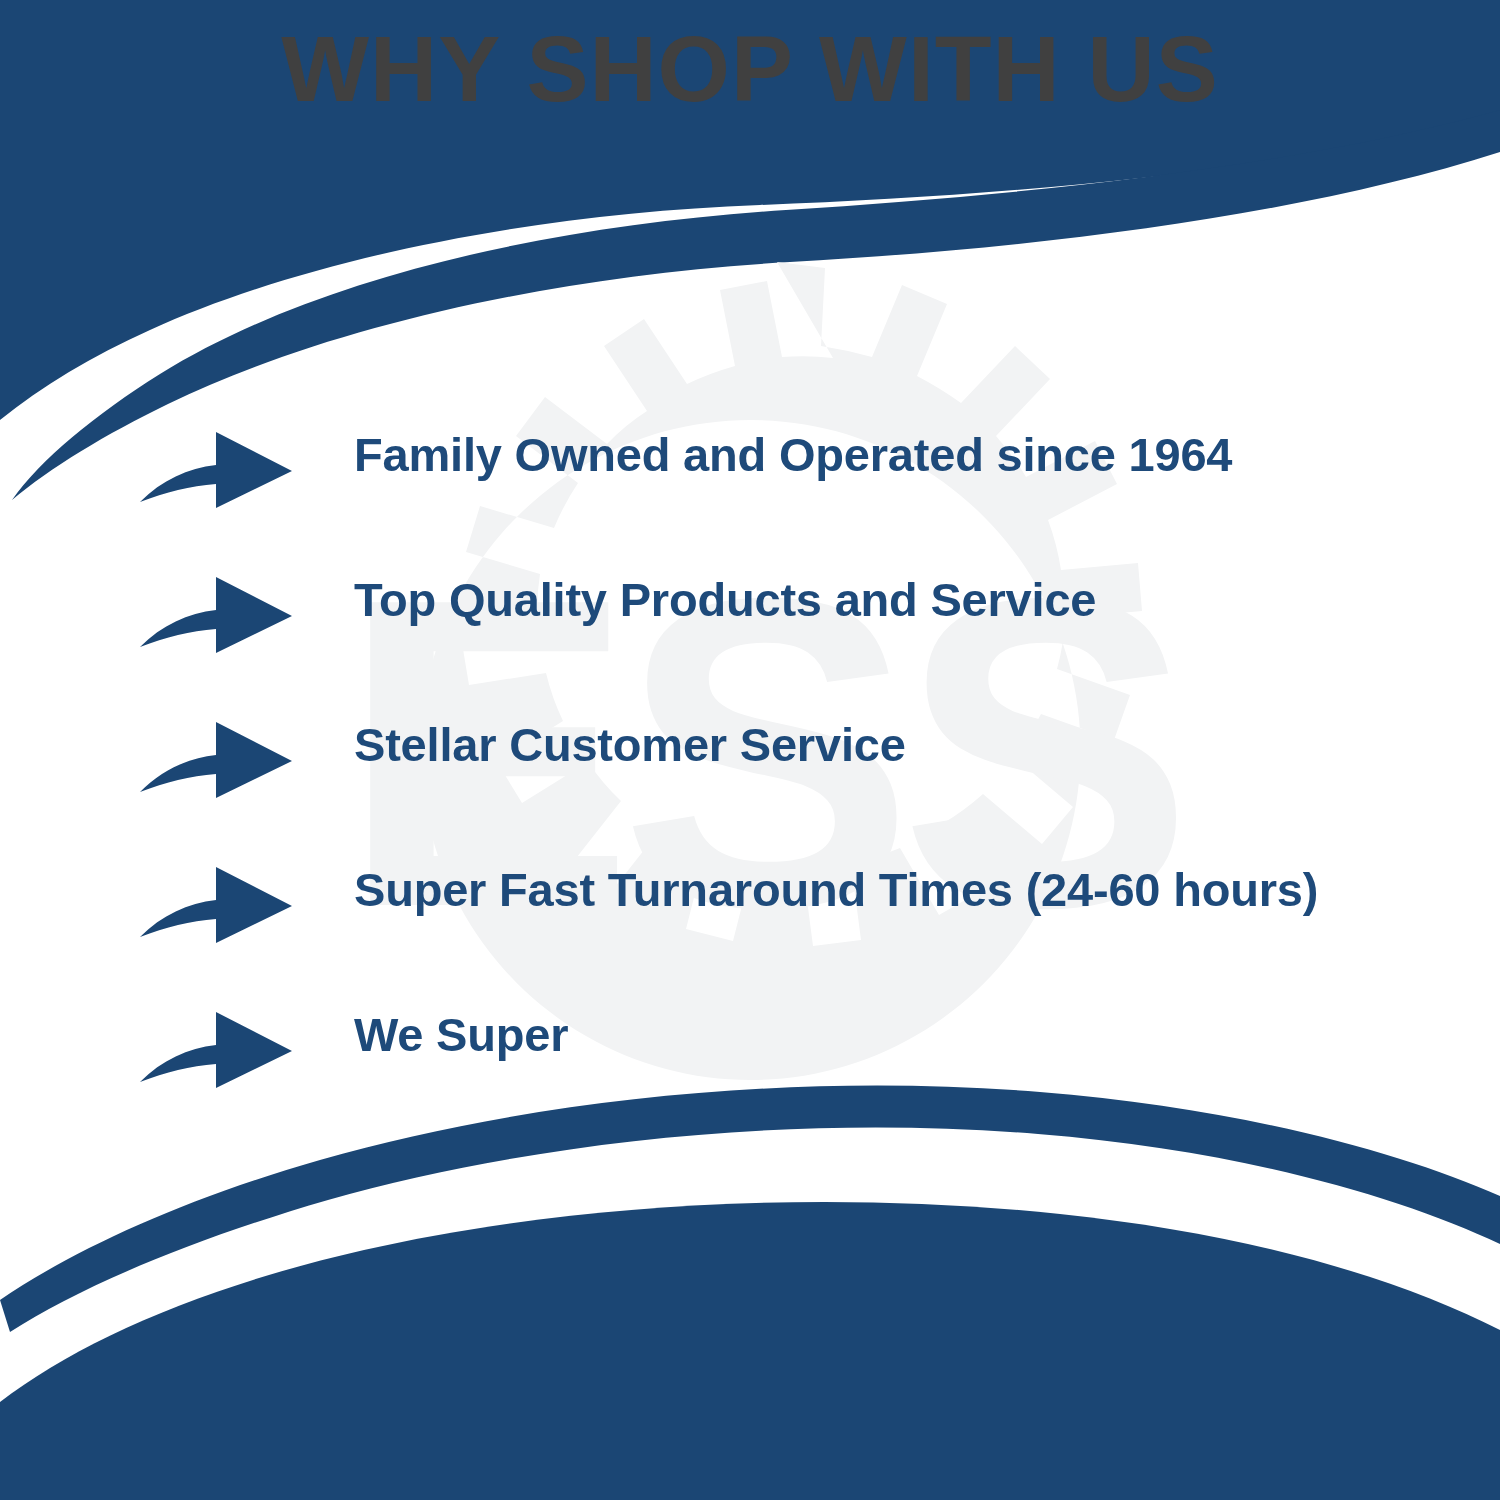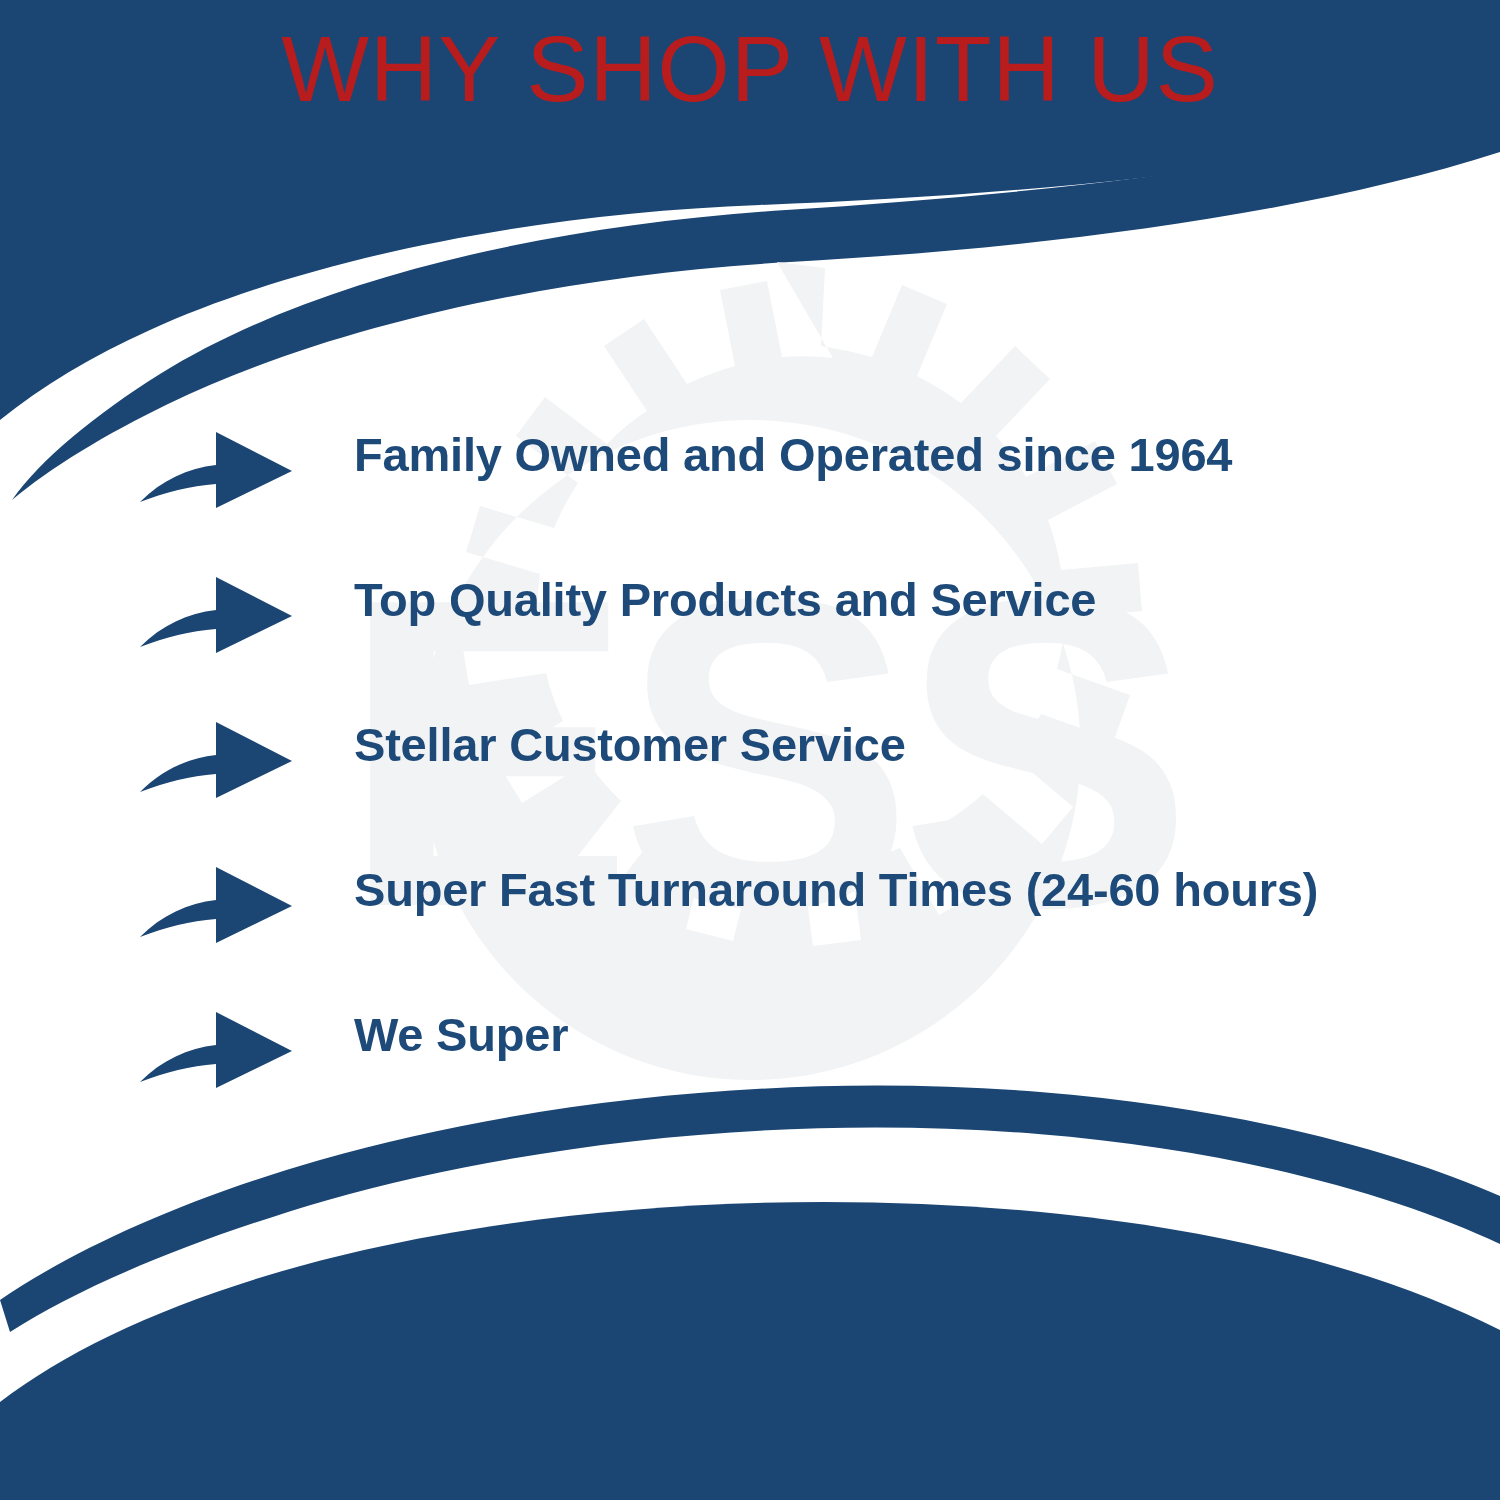--- a/index.html
+++ b/index.html
@@ -33,22 +33,22 @@
     width: 1500px;
     height: 150px;
     display: flex;
     align-items: center;
     justify-content: center;
     pointer-events: none;
   }
   #page-title {
     font-family: "Liberation Sans", sans-serif;
     font-size: 93px;
-    font-weight: normal;
-    color: #b91c1c;
+    font-weight: bold;
+    color: #404040;
     letter-spacing: 1px;
     line-height: 1;
     margin: 12px;
     white-space: nowrap;
     transform: translateY(-6px);
   }
 
   
   #benefits-list {
     position: absolute;

